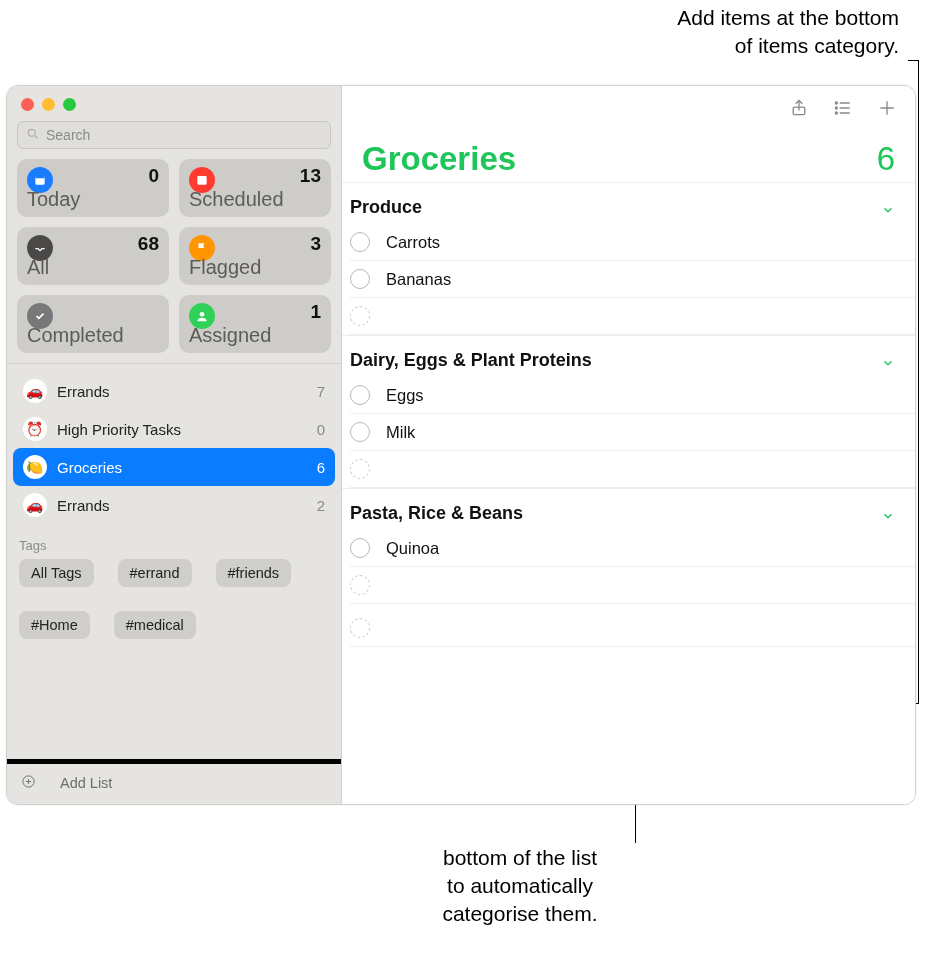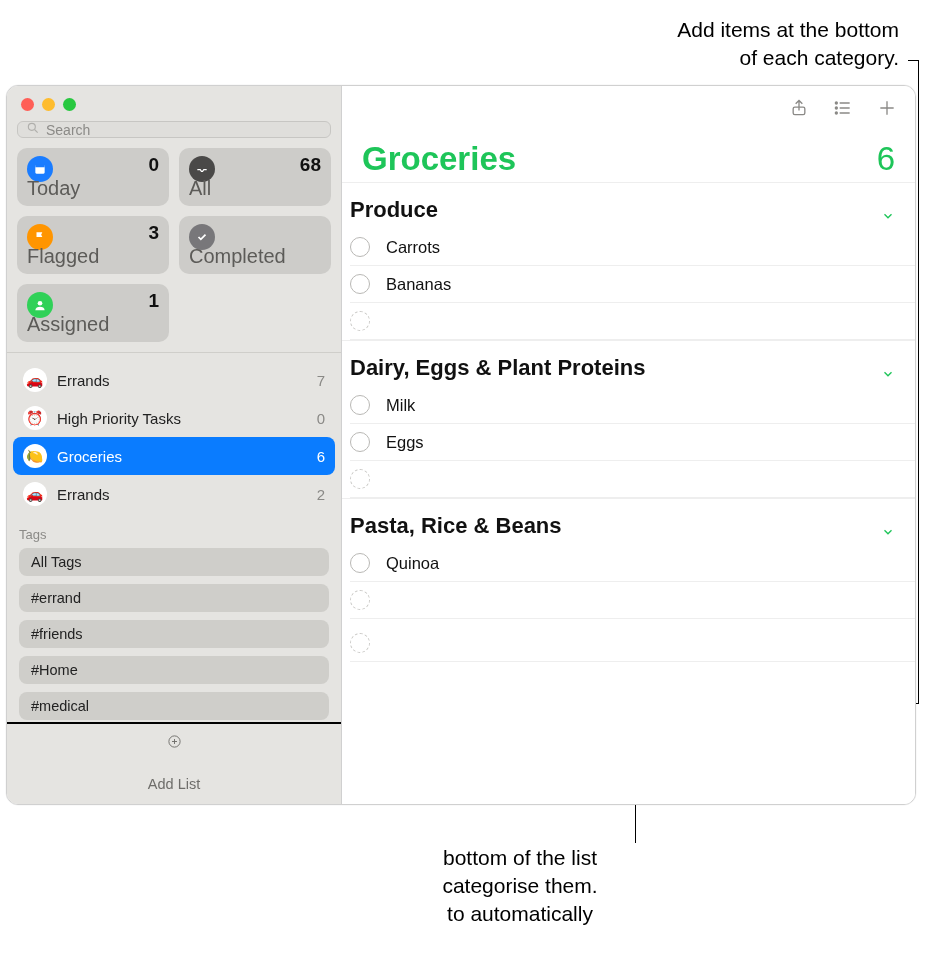--- a/index.html
+++ b/index.html
@@ -6,21 +6,21 @@
   body {
     margin: 0;
     font-family: -apple-system, "Helvetica Neue", Helvetica, Arial, sans-serif;
     background: #fff;
     width: 931px;
     height: 976px;
     position: relative;
     color: #000;
   }
   .annotation { position: absolute; font-size: 21px; line-height: 28px; color: #000; text-align: center; }
-  .anno-top { top: 16px; right: 32px; text-align: right; }
+  .anno-top { top: 4px; right: 32px; text-align: right; }
   .anno-bottom { top: 844px; left: 400px; width: 240px; }
   .bracket { position: absolute; border-right: 1px solid #000; }
   .bracket-top { top: 60px; right: 12px; height: 644px; }
   .bracket-top::before, .bracket-top::after { content:""; position:absolute; right:0; width:10px; height:1px; background:#000; }
   .bracket-top::before { top:0; }
   .bracket-top::after { bottom:0; }
   .leader-bottom { position:absolute; top: 761px; left: 635px; width:1px; height: 82px; background:#000; }
 
   .window {
     position: absolute;
@@ -39,21 +39,21 @@
     background: #e5e4e1;
     display: flex;
     flex-direction: column;
     border-right: 1px solid #d0d0d0;
   }
   .traffic { padding: 12px 14px 6px; display: flex; gap: 8px; }
   .dot { width: 13px; height: 13px; border-radius: 50%; }
   .dot.red { background:#ff5f57; } .dot.yellow{background:#febc2e;} .dot.green{background:#28c840;}
   .search-wrap { padding: 4px 10px 10px; }
   .search {
-    width: 100%; height: 17px;
+    width: 100%; height: 28px;
     border: 1px solid #c7c6c3;
     border-radius: 6px;
     background: #dfdedb;
     display: flex; align-items: center;
     padding: 0 8px; gap: 6px;
     color: #8b8a87; font-size: 14px;
   }
   .search svg { width:14px; height:14px; opacity:0.55; }
   .smart-grid {
     display: grid;
@@ -98,53 +98,52 @@
     display:flex; align-items:center; justify-content:center;
     background:#fff; font-size:14px;
   }
   .list-row.selected .emoji { background:#fff; }
   .list-row .name { flex:1; }
   .list-row .cnt { color:#8a8986; font-size:15px; }
   .list-row.selected .cnt { color:#fff; }
 
   .tags-wrap { padding: 8px 12px 0; }
   .tags-header { font-size:13px; color:#8b8a87; margin-bottom:6px; }
-  .tags { display:flex; flex-wrap:wrap; gap:8px;flex-direction:column; }
+  .tags { display:flex; flex-wrap:wrap; gap:24px; }
   .tag-pill {
     background:#cfceca; border-radius:8px;
     padding:6px 12px; font-size:14.5px; color:#222;
   }
   .add-list {
     margin-top:auto;
     padding:10px 14px 12px;
     display:flex; align-items:center; gap:24px;
     color:#6e6d6a; font-size:14.5px;
-    border-top: 2px solid #000000;
-    flex-direction: column;
+    border-top: 5px solid #000000;
   }
   .add-list svg { width:15px; height:15px; stroke:#6e6d6a; fill:none; stroke-width:1.5; }
 
   
   .main { flex:1; display:flex; flex-direction:column; background:#fff; }
   .toolbar {
     display:flex; justify-content:flex-end; gap:24px;
     padding:12px 18px 0;
   }
   .toolbar svg { width:20px; height:20px; stroke:#8a8986; fill:none; stroke-width:1.6; }
   .title-row {
     display:flex; align-items:center; justify-content:space-between;
     padding: 18px 20px 4px;
   }
   .list-title { font-size:33px; font-weight:700; color:#1ec559; }
   .list-count { font-size:33px; font-weight:400; color:#1ec559; }
 
   .section-header {
     display:flex; align-items:center; justify-content:space-between;
     padding: 14px 20px 6px 8px;
-    font-size:22px; font-weight:700; color:#111;
+    font-size:18px; font-weight:700; color:#111;
     margin-left:0;
   }
   .section-header .chevron { width:14px; height:14px; }
   .section-header .chevron svg { stroke:#1ec559; stroke-width:2.3; fill:none; width:14px; height:14px; }
 
   .items { padding: 0 0 0 20px; }
   .item {
     display:flex; align-items:center; gap:16px;
     padding: 8px 20px 8px 0;
     border-bottom:1px solid #eeeeee;
@@ -161,28 +160,28 @@
   .items-indent { padding-left: 8px; }
   .section-block { border-top:1px solid #eeeeee; }
   .section-block:first-of-type{border-top:none;}
   .bottom-new { padding-left:8px; }
 </style>
 </head>
 <body>
 
 <div class="annotation anno-top">
   <div>Add items at the bottom</div>
-  <div>of each category.</div>
+  <div>of items category.</div>
 </div>
 <div class="bracket bracket-top"></div>
 <div class="leader-bottom"></div>
 <div class="annotation anno-bottom">
   <div>bottom of the list</div>
+  <div>to automatically</div>
   <div>categorise them.</div>
-  <div>to automatically</div>
 </div>
 
 <div class="window">
 
   <div class="sidebar">
     <div class="traffic">
       <span class="dot red"></span>
       <span class="dot yellow"></span>
       <span class="dot green"></span>
     </div>
@@ -201,20 +200,29 @@
     <div class="smart-grid">
       <div class="smart-card">
         <div class="icon ic-blue">
             <svg viewBox="0 0 24 24">
               <rect x="4" y="5" width="16" height="15" rx="2" fill="#fff"></rect>
               <rect x="4" y="5" width="16" height="4" fill="#1a7cff"></rect>
             </svg>
           </div>
         <div class="count">0</div>
         <div class="label">Today</div>
+      </div>
+      <div class="smart-card">
+        <div class="icon ic-red">
+            <svg viewBox="0 0 24 24">
+              <rect x="4" y="5" width="16" height="15" rx="2" fill="#fff"></rect>
+            </svg>
+          </div>
+        <div class="count">13</div>
+        <div class="label">Scheduled</div>
       </div>
       <div class="smart-card">
         <div class="icon ic-dark">
             <svg viewBox="0 0 24 24">
               <path d="M4 13h5l2 3h2l2-3h5" stroke="#fff" stroke-width="2" fill="none"></path>
             </svg>
           </div>
         <div class="count">68</div>
         <div class="label">All</div>
       </div>
@@ -347,25 +355,25 @@
     <div class="section-block">
       <div class="section-header">
         <span>Dairy, Eggs &amp; Plant Proteins</span>
         <span class="chevron"><svg viewBox="0 0 24 24">
               <path d="M6 9l6 6 6-6"></path>
             </svg></span>
       </div>
       <div class="items items-indent">
         <div class="item">
           <span class="bullet"></span>
+          <span class="txt">Eggs</span>
+        </div>
+        <div class="item">
+          <span class="bullet"></span>
           <span class="txt">Milk</span>
-        </div>
-        <div class="item">
-          <span class="bullet"></span>
-          <span class="txt">Eggs</span>
         </div>
         <div class="item new">
           <span class="bullet"></span>
           <span class="txt"></span>
         </div>
       </div>
     </div>
 
     <div class="section-block">
       <div class="section-header">

